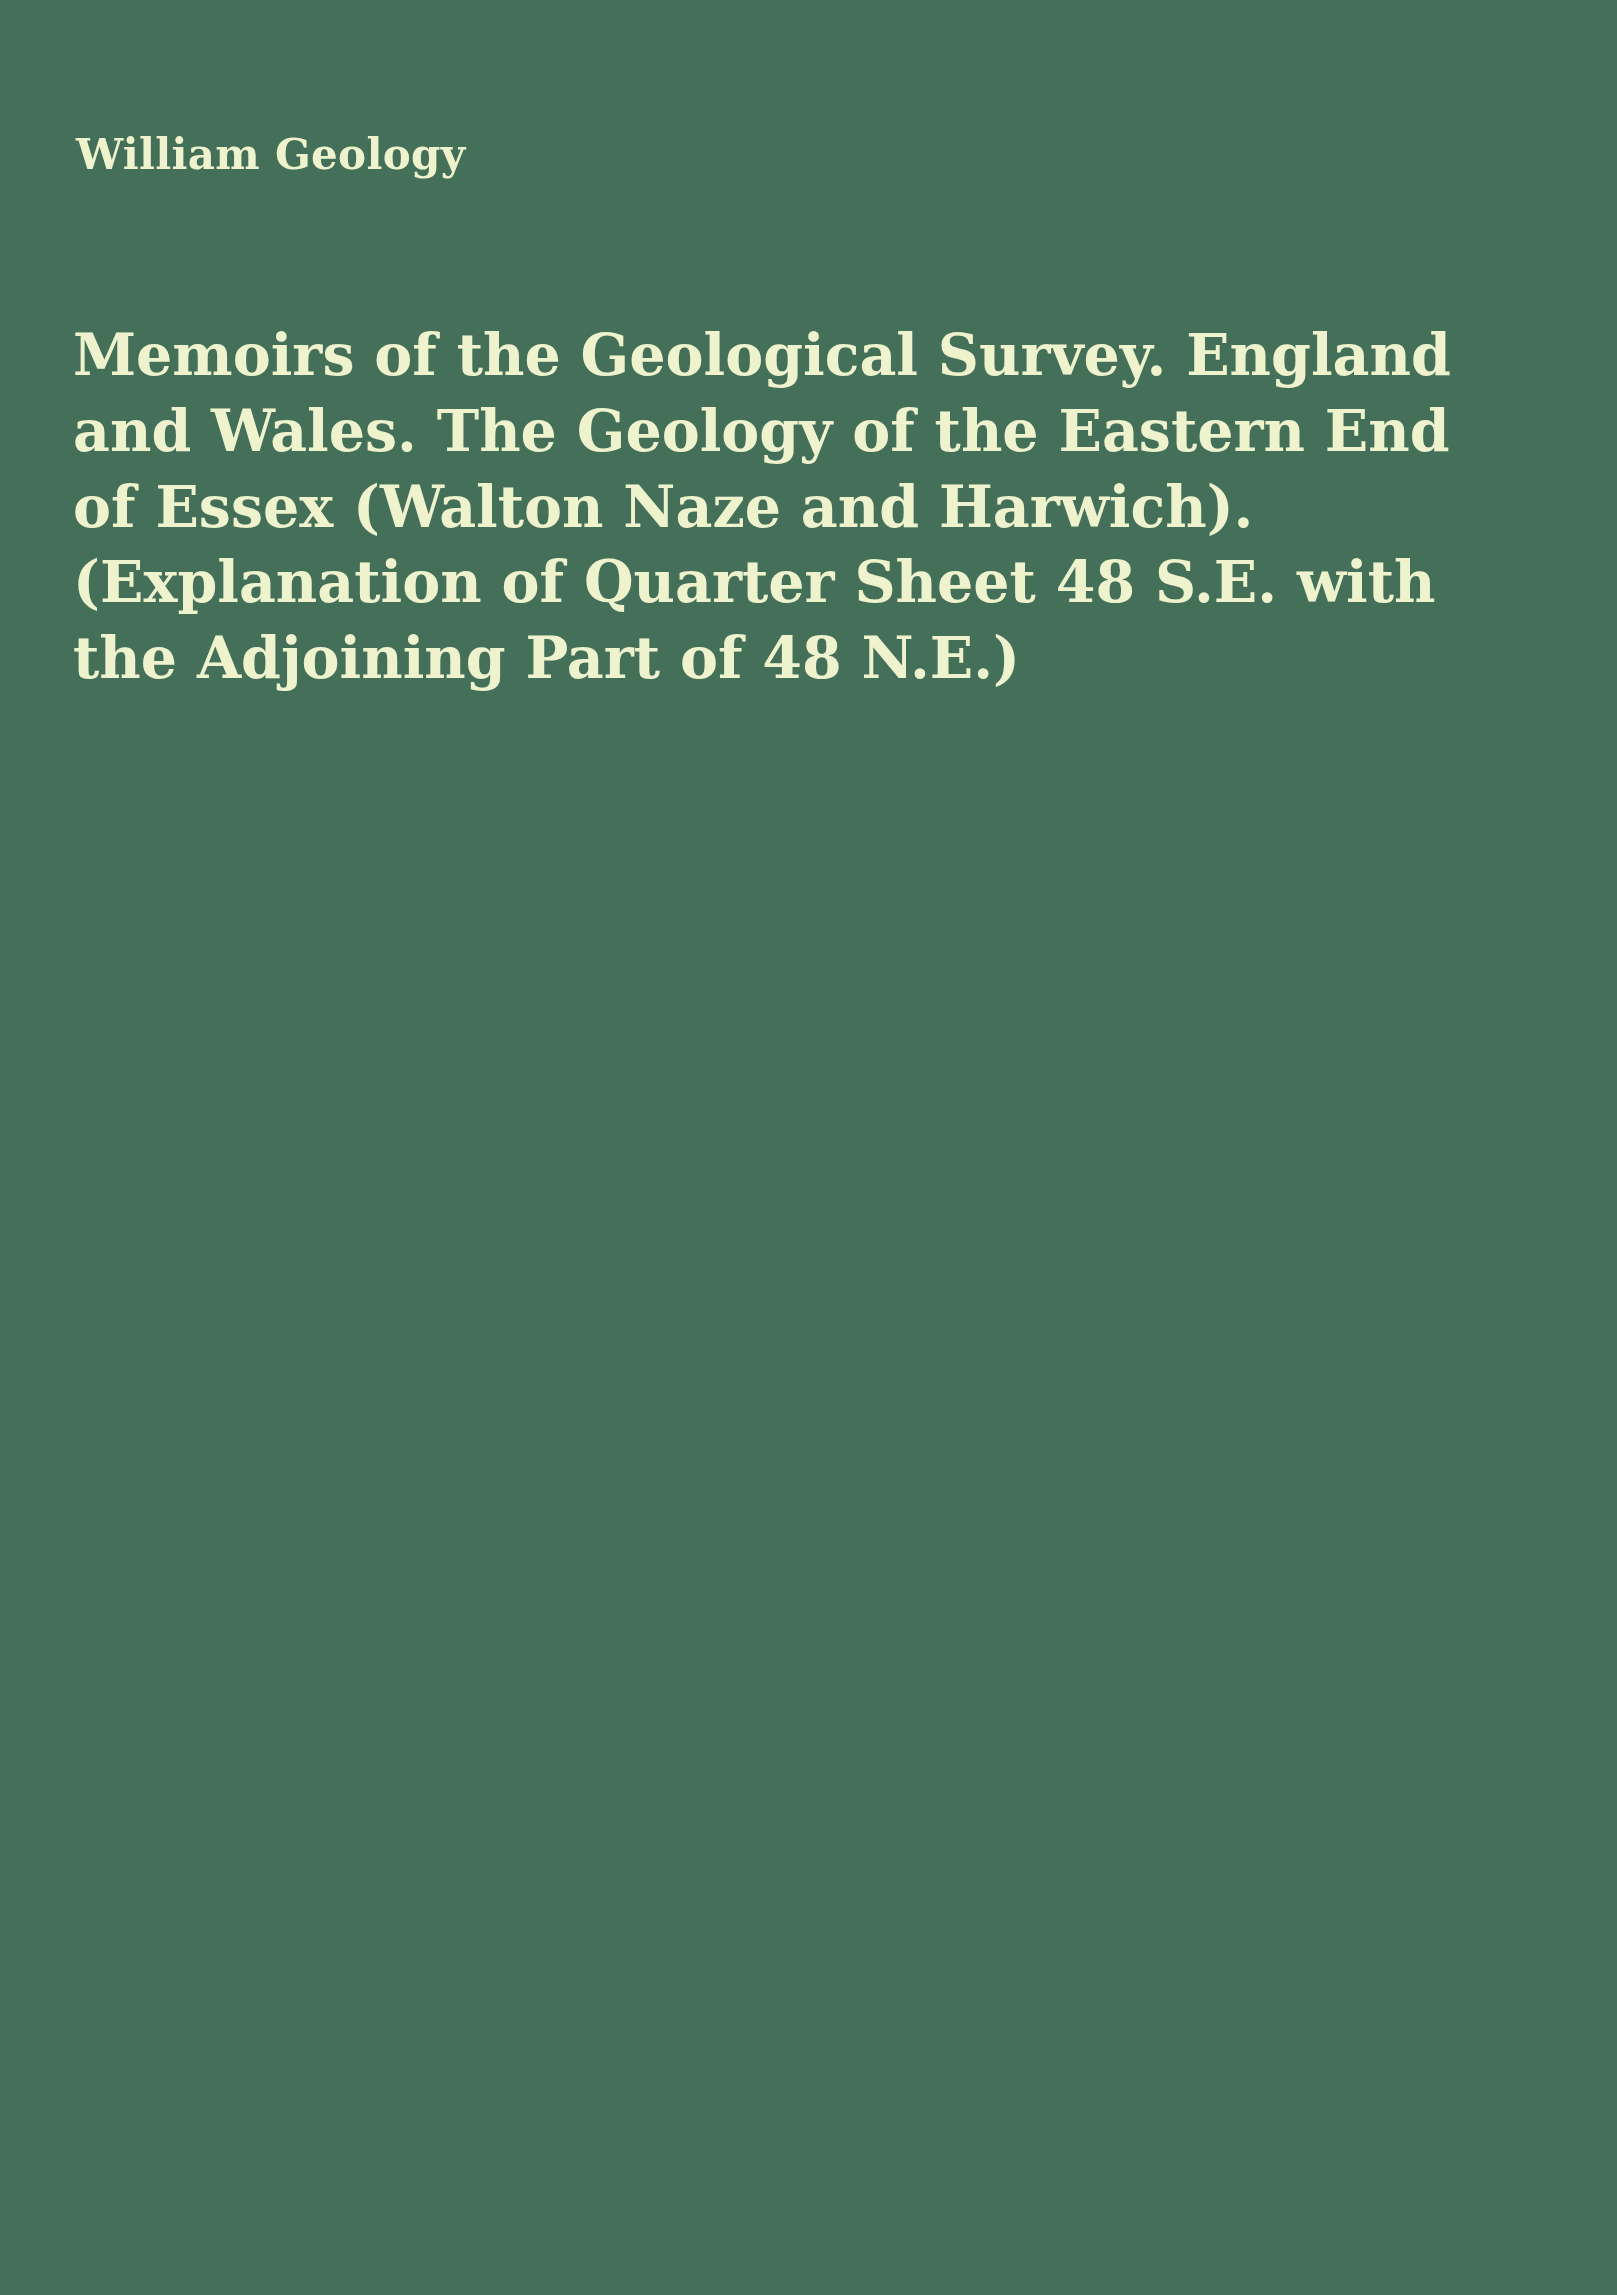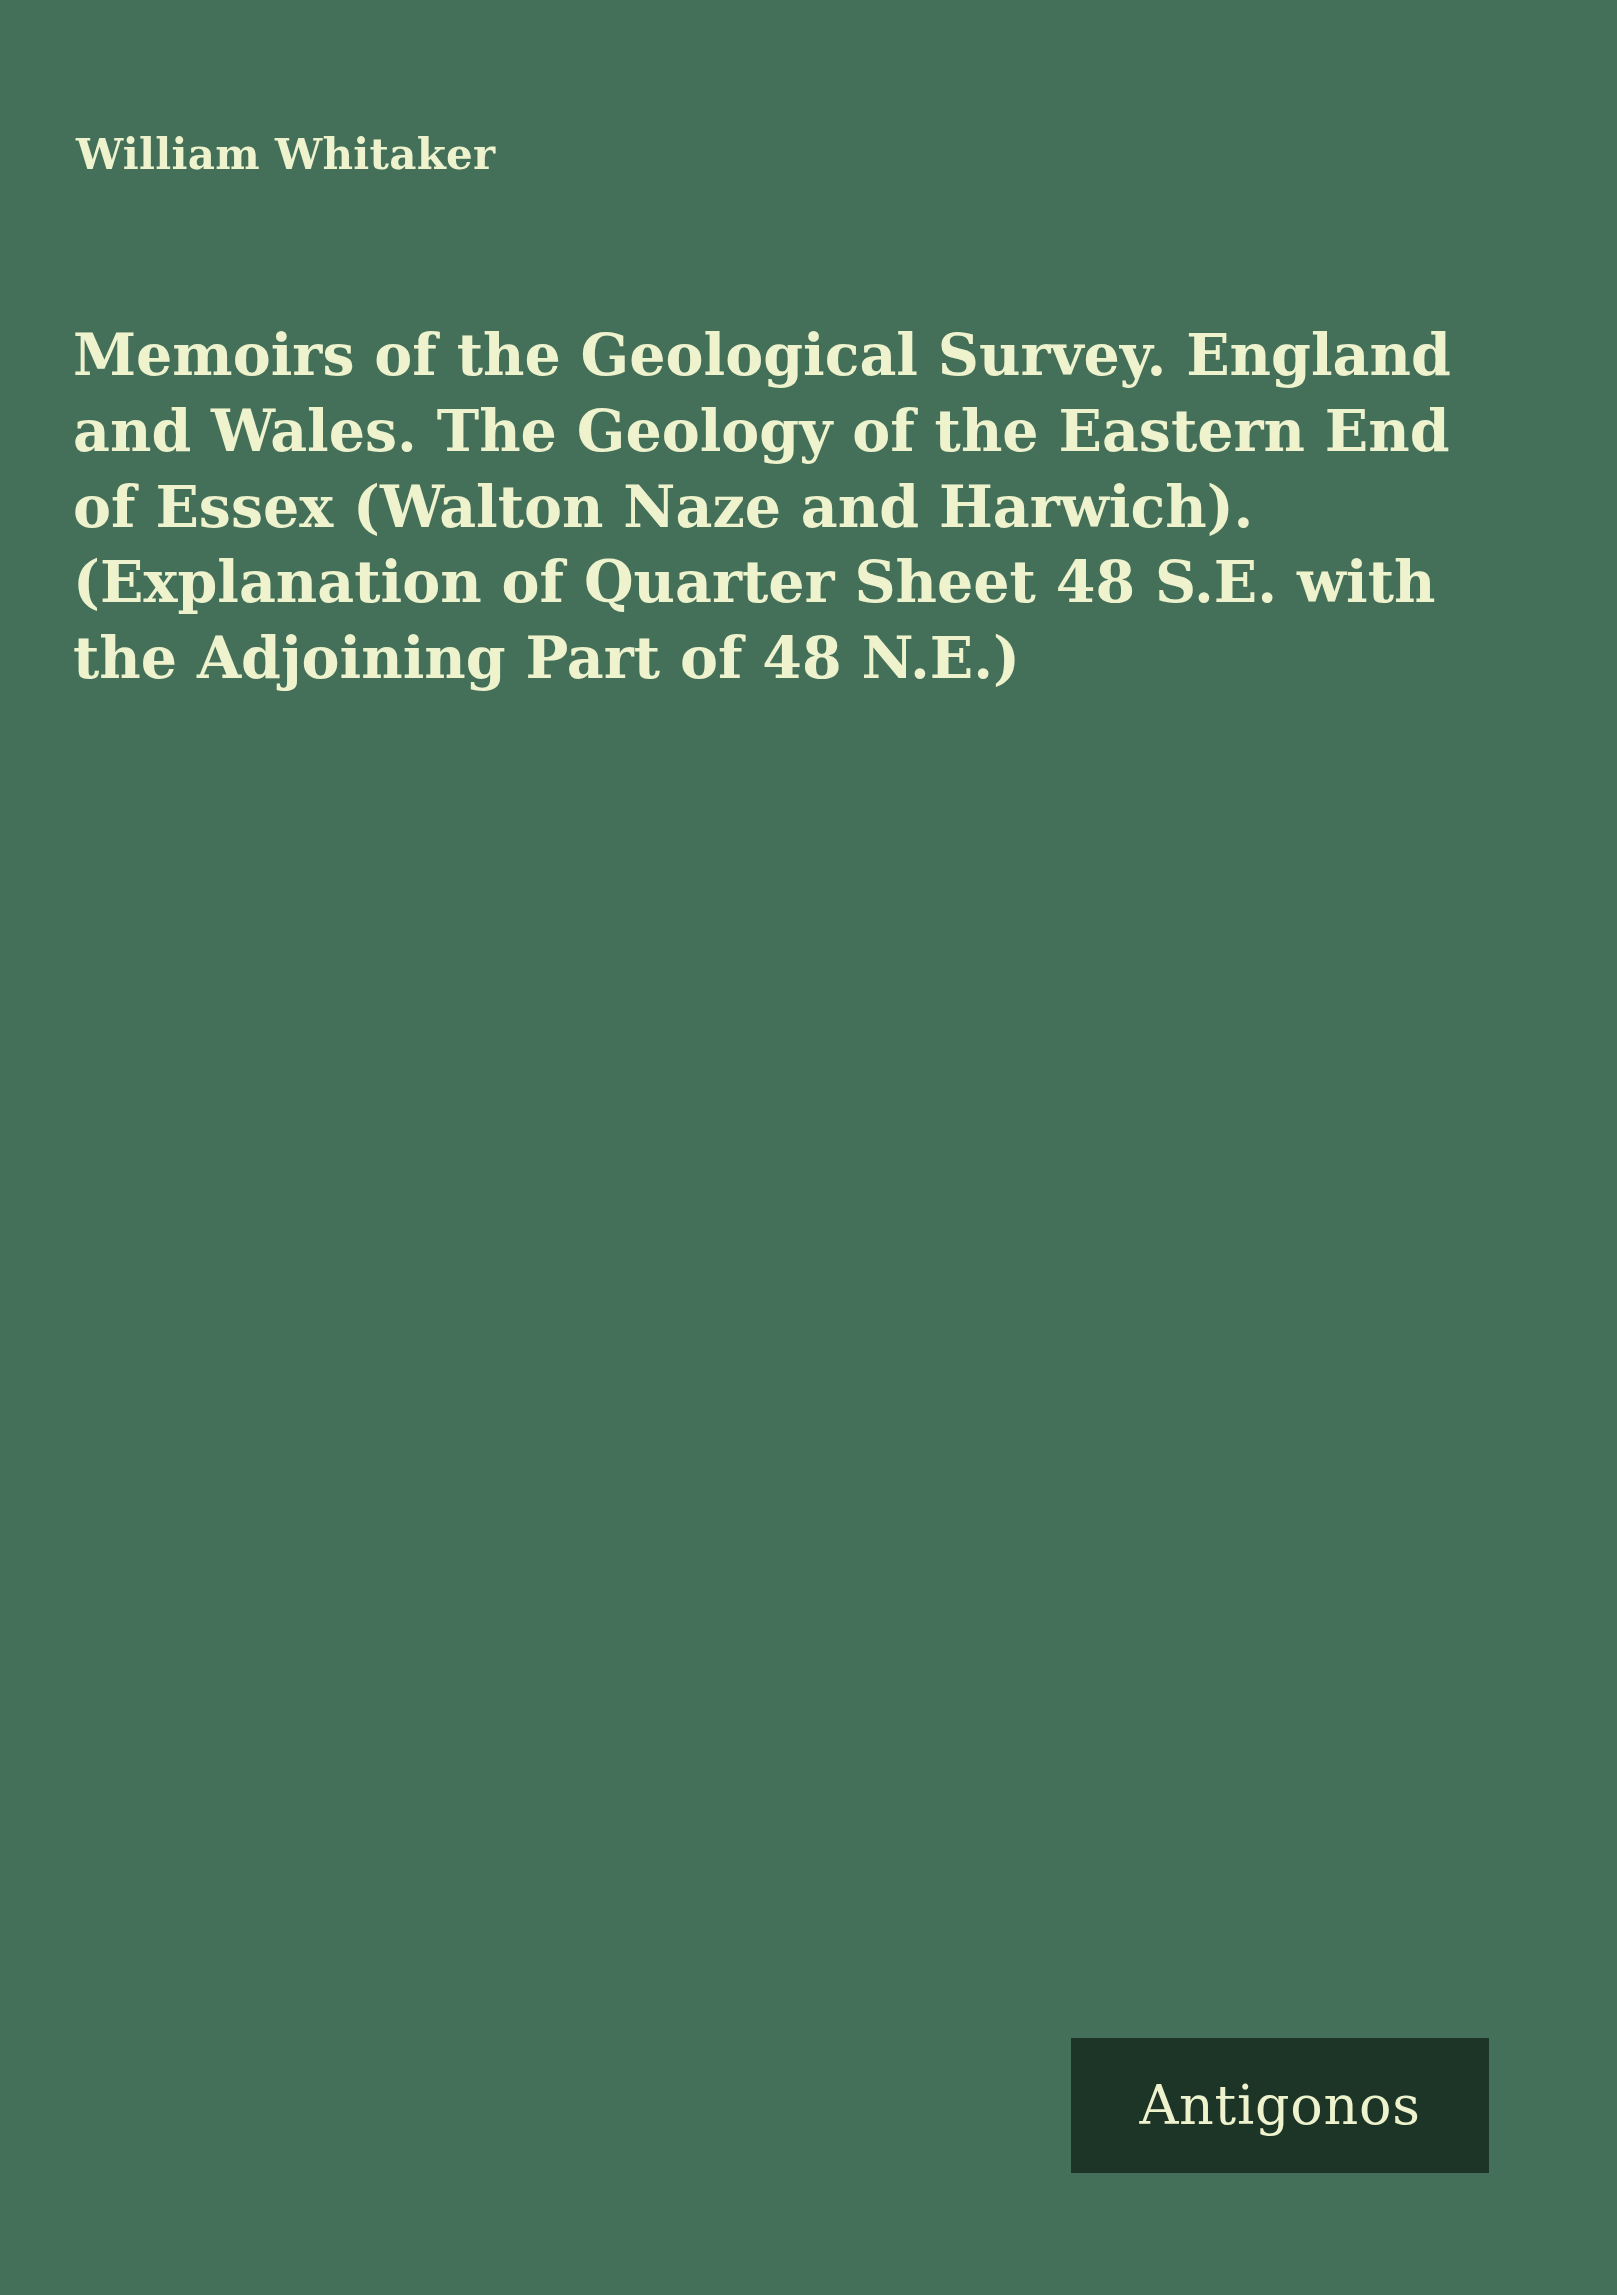--- a/index.html
+++ b/index.html
@@ -59,22 +59,19 @@
     font-size: 54px;
     letter-spacing: 0.7px;
     color: #eef3ce;
   }
 </style>
 </head>
 <body>
 
 <div class="cover">
 
-  <div class="author">William Whitaker</div>
+  <div class="author">William Geology</div>
 
   <div class="title">Memoirs of the Geological Survey. England and Wales. The Geology of the Eastern End of Essex (Walton Naze and Harwich). (Explanation of Quarter Sheet 48 S.E. with the Adjoining Part of 48 N.E.)</div>
 
-  <div class="publisher-box">
-    <span class="publisher-name">Antigonos</span>
-  </div>
 
 </div>
 
 
 </body></html>

